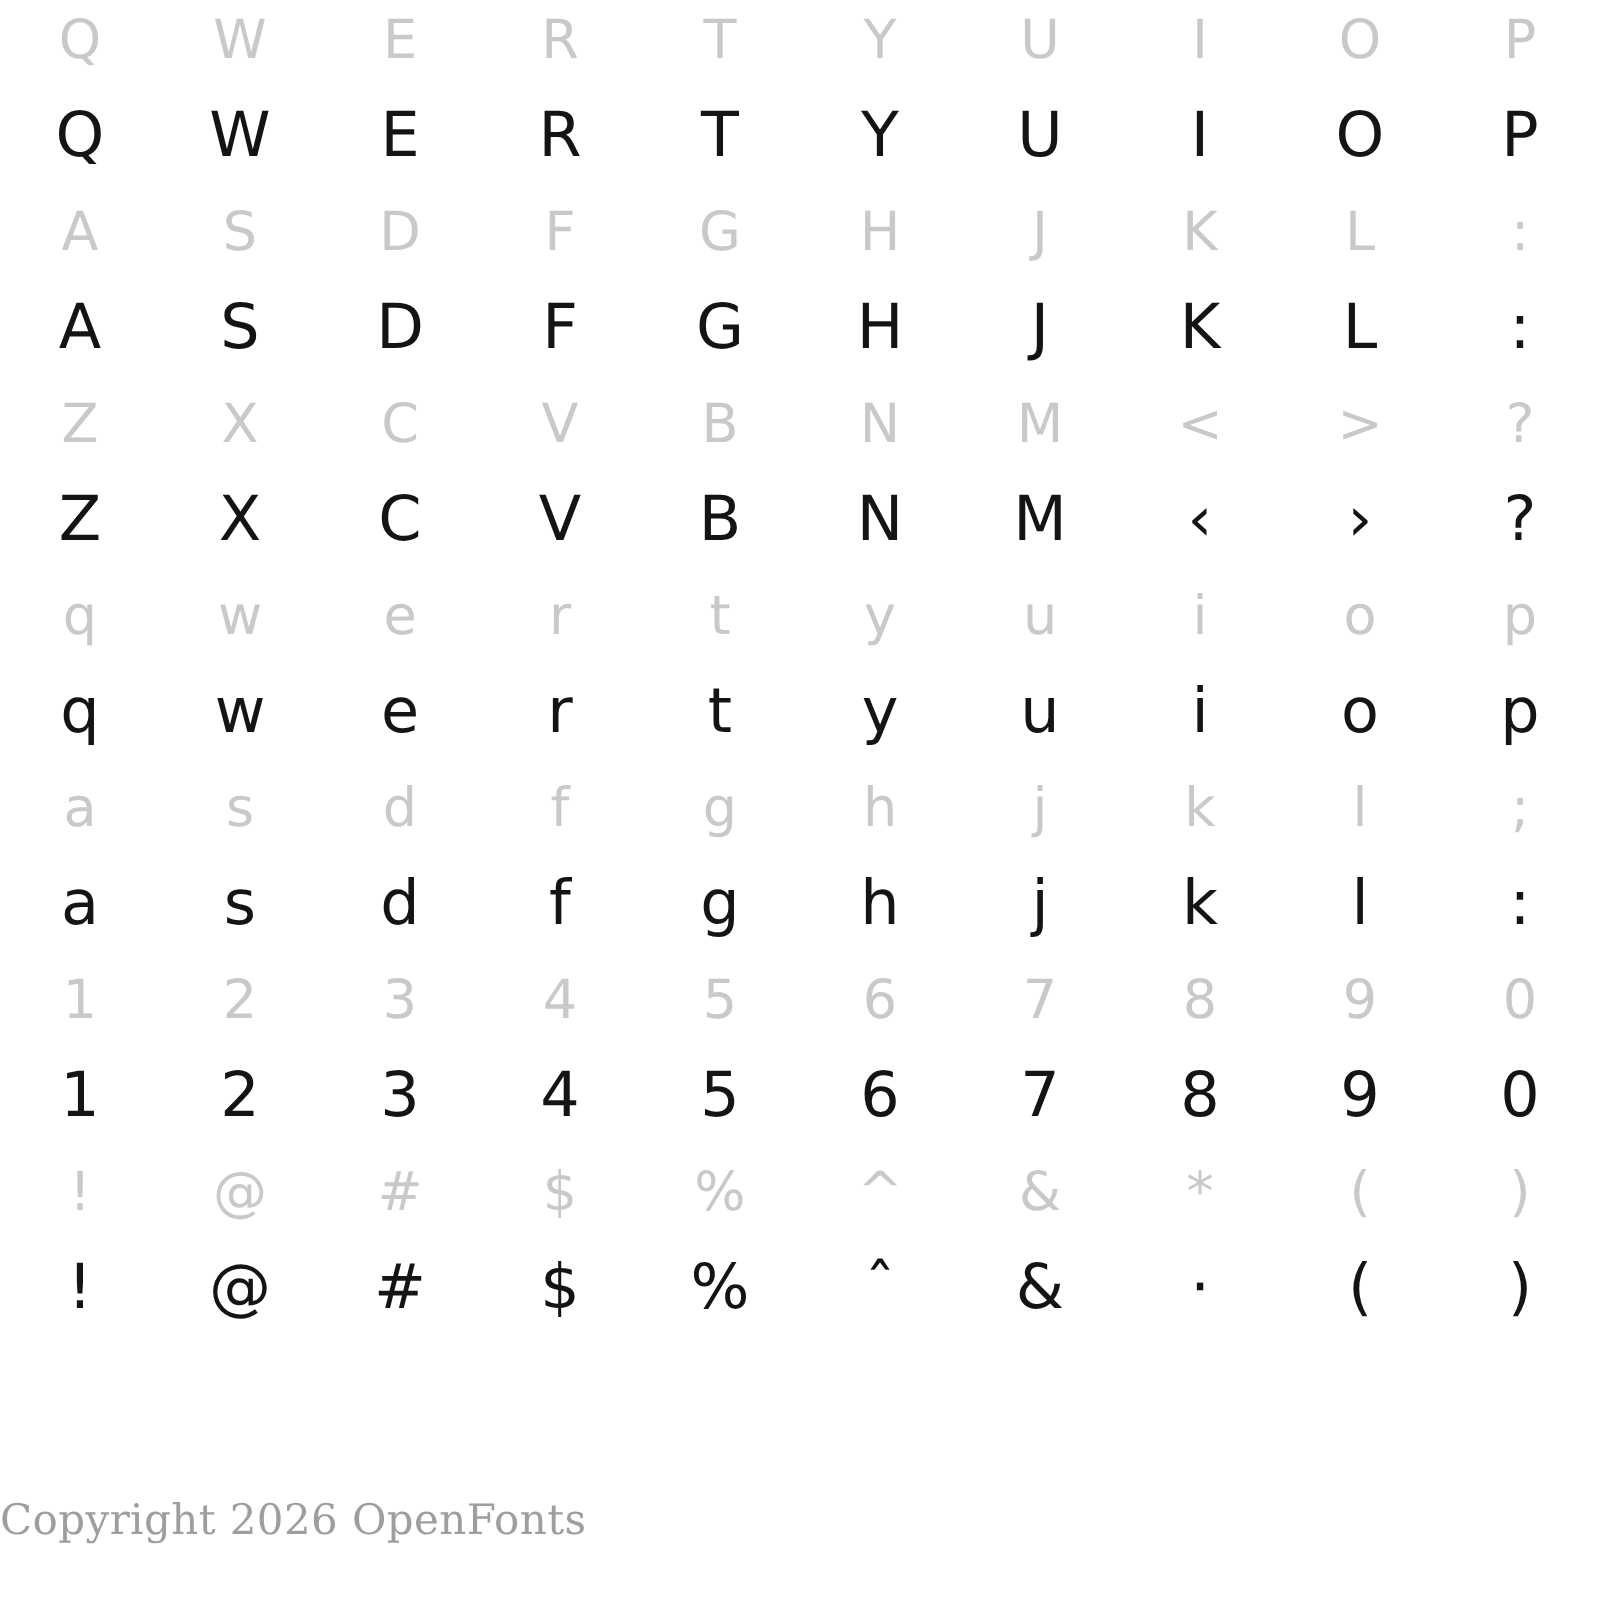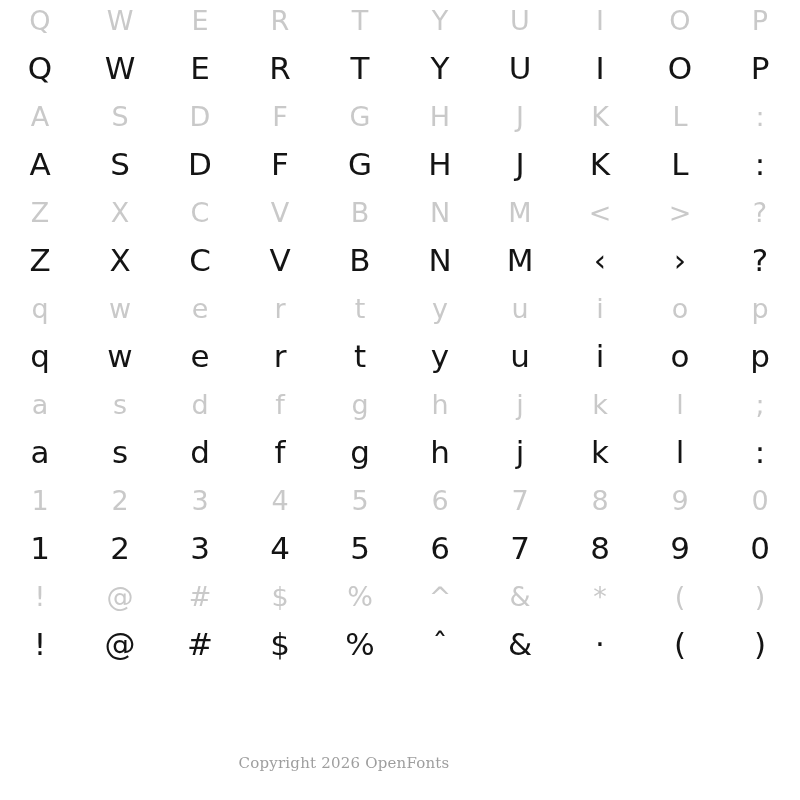--- a/index.html
+++ b/index.html
@@ -50,23 +50,23 @@
     font-size: 31px;
     color: #141414;
     font-family: "DejaVu Sans", sans-serif;
     font-weight: 400;
   }
   .footer {
     position: absolute;
     left: 0;
     right: 0;
     bottom: 28px;
-    text-align: center;
+    text-align: left;
     padding-right: 112px;
-    font-size: 15px;
+    font-size: 21px;
     color: #9e9e9e;
     font-family: "DejaVu Serif", serif;
     letter-spacing: 0.2px;
   }
 </style>
 </head>
 <body>
 
 <div id="specimen">
   <div class="grid">

